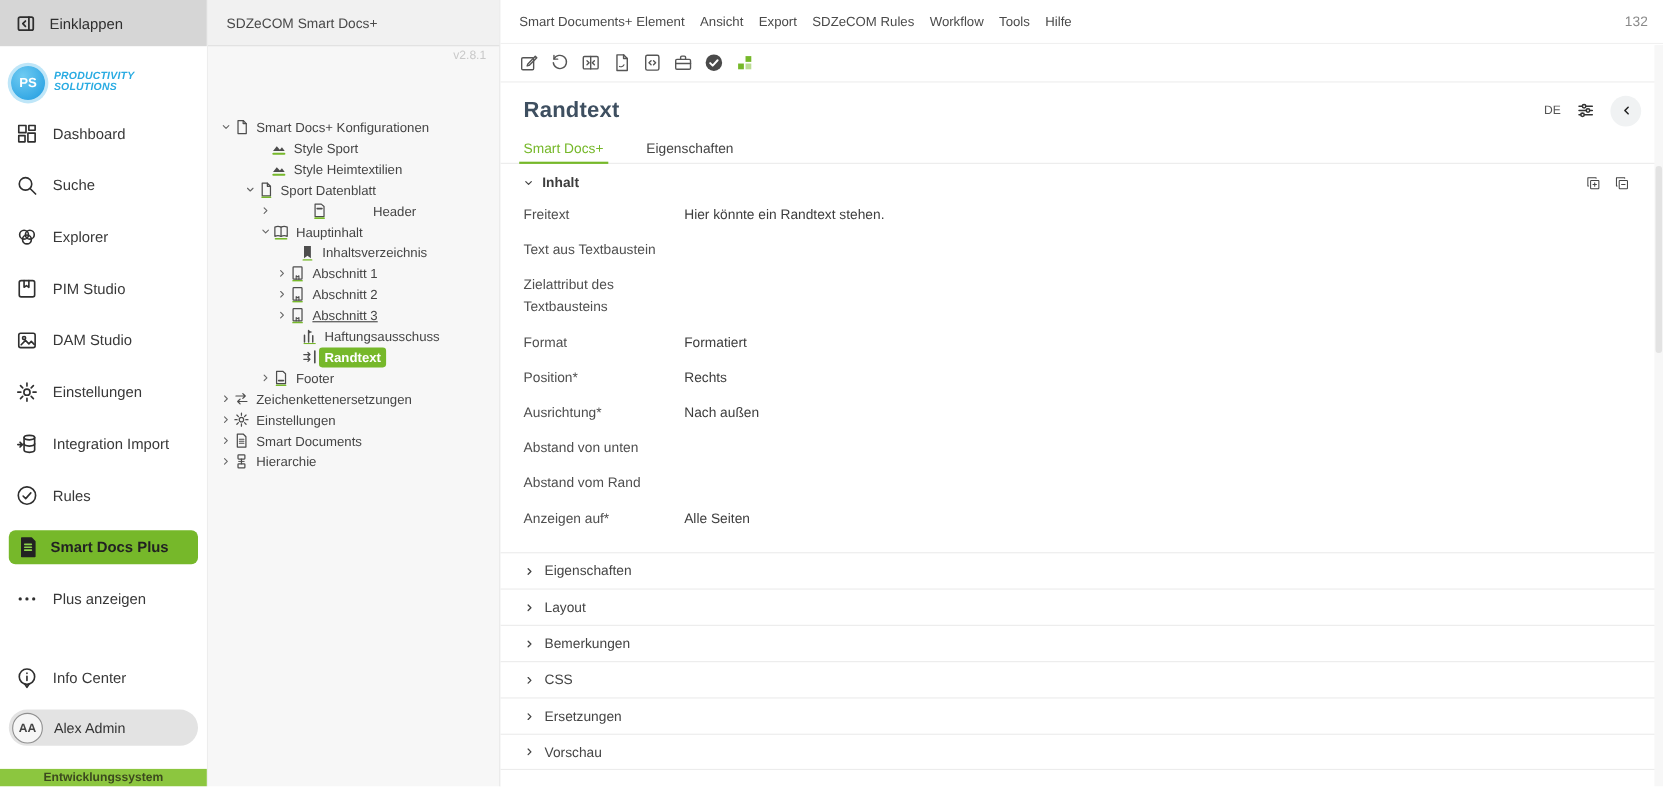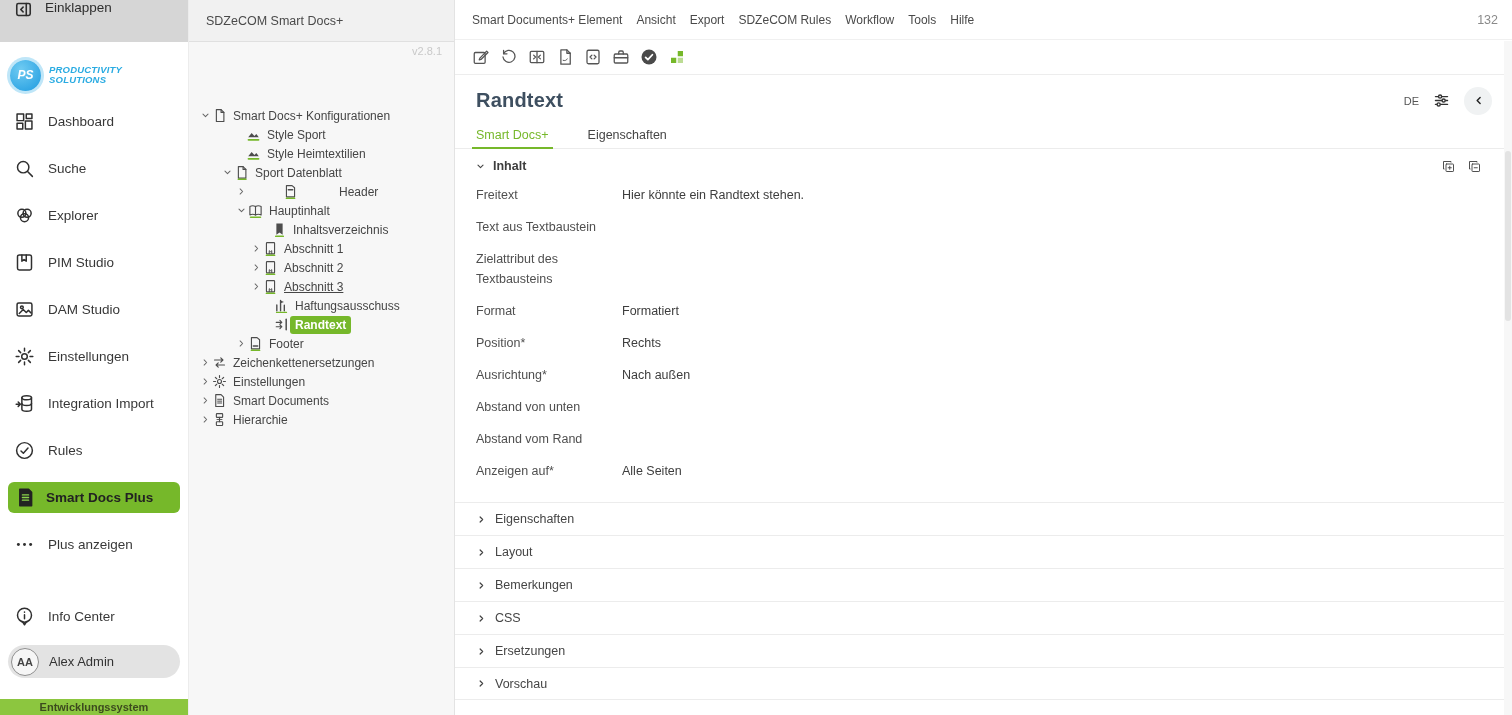--- a/index.html
+++ b/index.html
@@ -5,27 +5,27 @@
   *{box-sizing:border-box;margin:0;padding:0}
   html,body{width:1512px;height:715px;overflow:hidden;background:#fff;
     font-family:"Liberation Sans", sans-serif;color:#3c3c3c;}
   .app{display:flex;width:1512px;height:715px}
   svg{display:block;width:100%;height:100%;fill:none;stroke:currentColor;stroke-width:2;stroke-linecap:round;stroke-linejoin:round}
   .ic{display:inline-flex;flex-shrink:0}
   .hidden{display:none}
 
   
   .sidebar{width:188px;flex-shrink:0;background:#fff;display:flex;flex-direction:column;position:relative}
-  .collapse-row{height:42px;background:#d6d6d6;display:flex;gap:12px;padding-left:14px;flex-shrink:0;cursor:pointer}
+  .collapse-row{height:42px;background:#d6d6d6;display:flex;align-items:center;gap:12px;padding-left:14px;flex-shrink:0;cursor:pointer}
   .collapse-row .ic{width:19px;height:19px;color:#2e2e2e}
   .collapse-row span.lbl{font-size:13.5px;color:#2e2e2e}
   .logo{margin:12px 0 2px 10px;height:42px;display:flex;align-items:center;gap:8px;cursor:pointer}
   .logo-badge{width:31px;height:31px;border-radius:50%;background:radial-gradient(circle at 35% 30%,#6fcbf2,#1e9be0);
     box-shadow:0 0 0 3px #bfe6f8;display:flex;align-items:center;justify-content:center;
-    color:#fff;font-size:12px;font-weight:700;font-style:italic}
+    color:#fff;font-size:12px;font-weight:700;}
   .logo-text{font-size:9.5px;font-weight:800;font-style:italic;color:#29abe2;line-height:1.1;letter-spacing:.2px}
   .nav{display:flex;flex-direction:column}
   .nav-item{height:47px;display:flex;align-items:center;gap:13px;padding-left:14px;font-size:13.5px;color:#383838;cursor:pointer}
   .nav-item .ic{width:21px;height:21px;color:#2f2f2f}
   .nav-item .ic svg{stroke-width:1.7}
   .nav-item.active{height:31px;margin:8px;padding-left:7px;gap:10px;background:#76b82a;border-radius:6px;font-weight:700;color:#222}
   .nav-item.active .ic{color:#222}
   .user-row{margin:5px 8px 0 8px;height:33px;background:#e3e3e3;border-radius:17px;display:flex;align-items:center;gap:10px;padding-left:3px;cursor:pointer}
   .avatar{width:28px;height:28px;border-radius:50%;background:#f6f6f6;border:1px solid #8f8f8f;
     display:flex;align-items:center;justify-content:center;font-size:11px;font-weight:700;color:#444}

